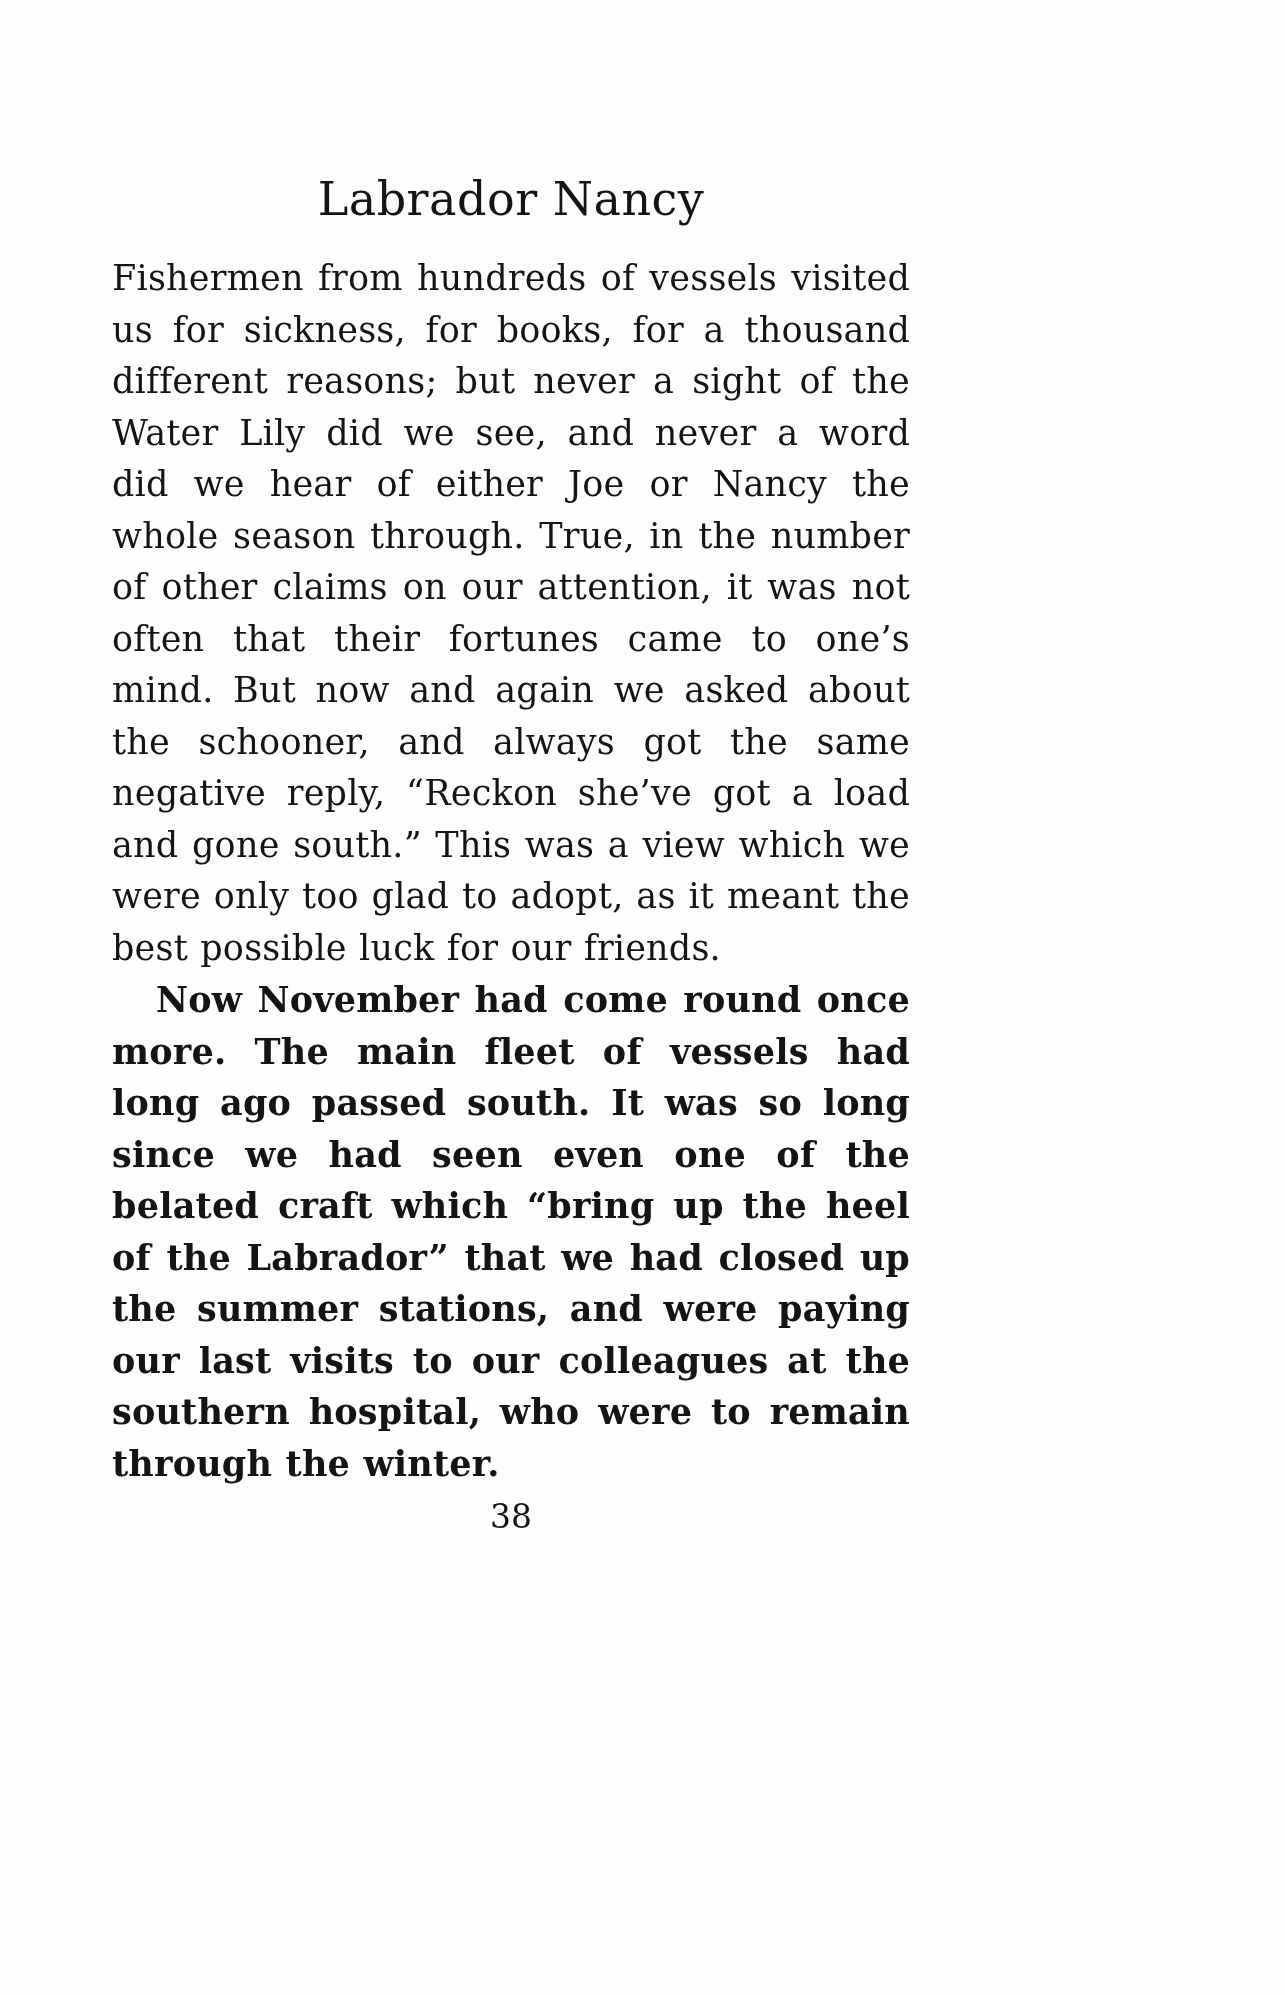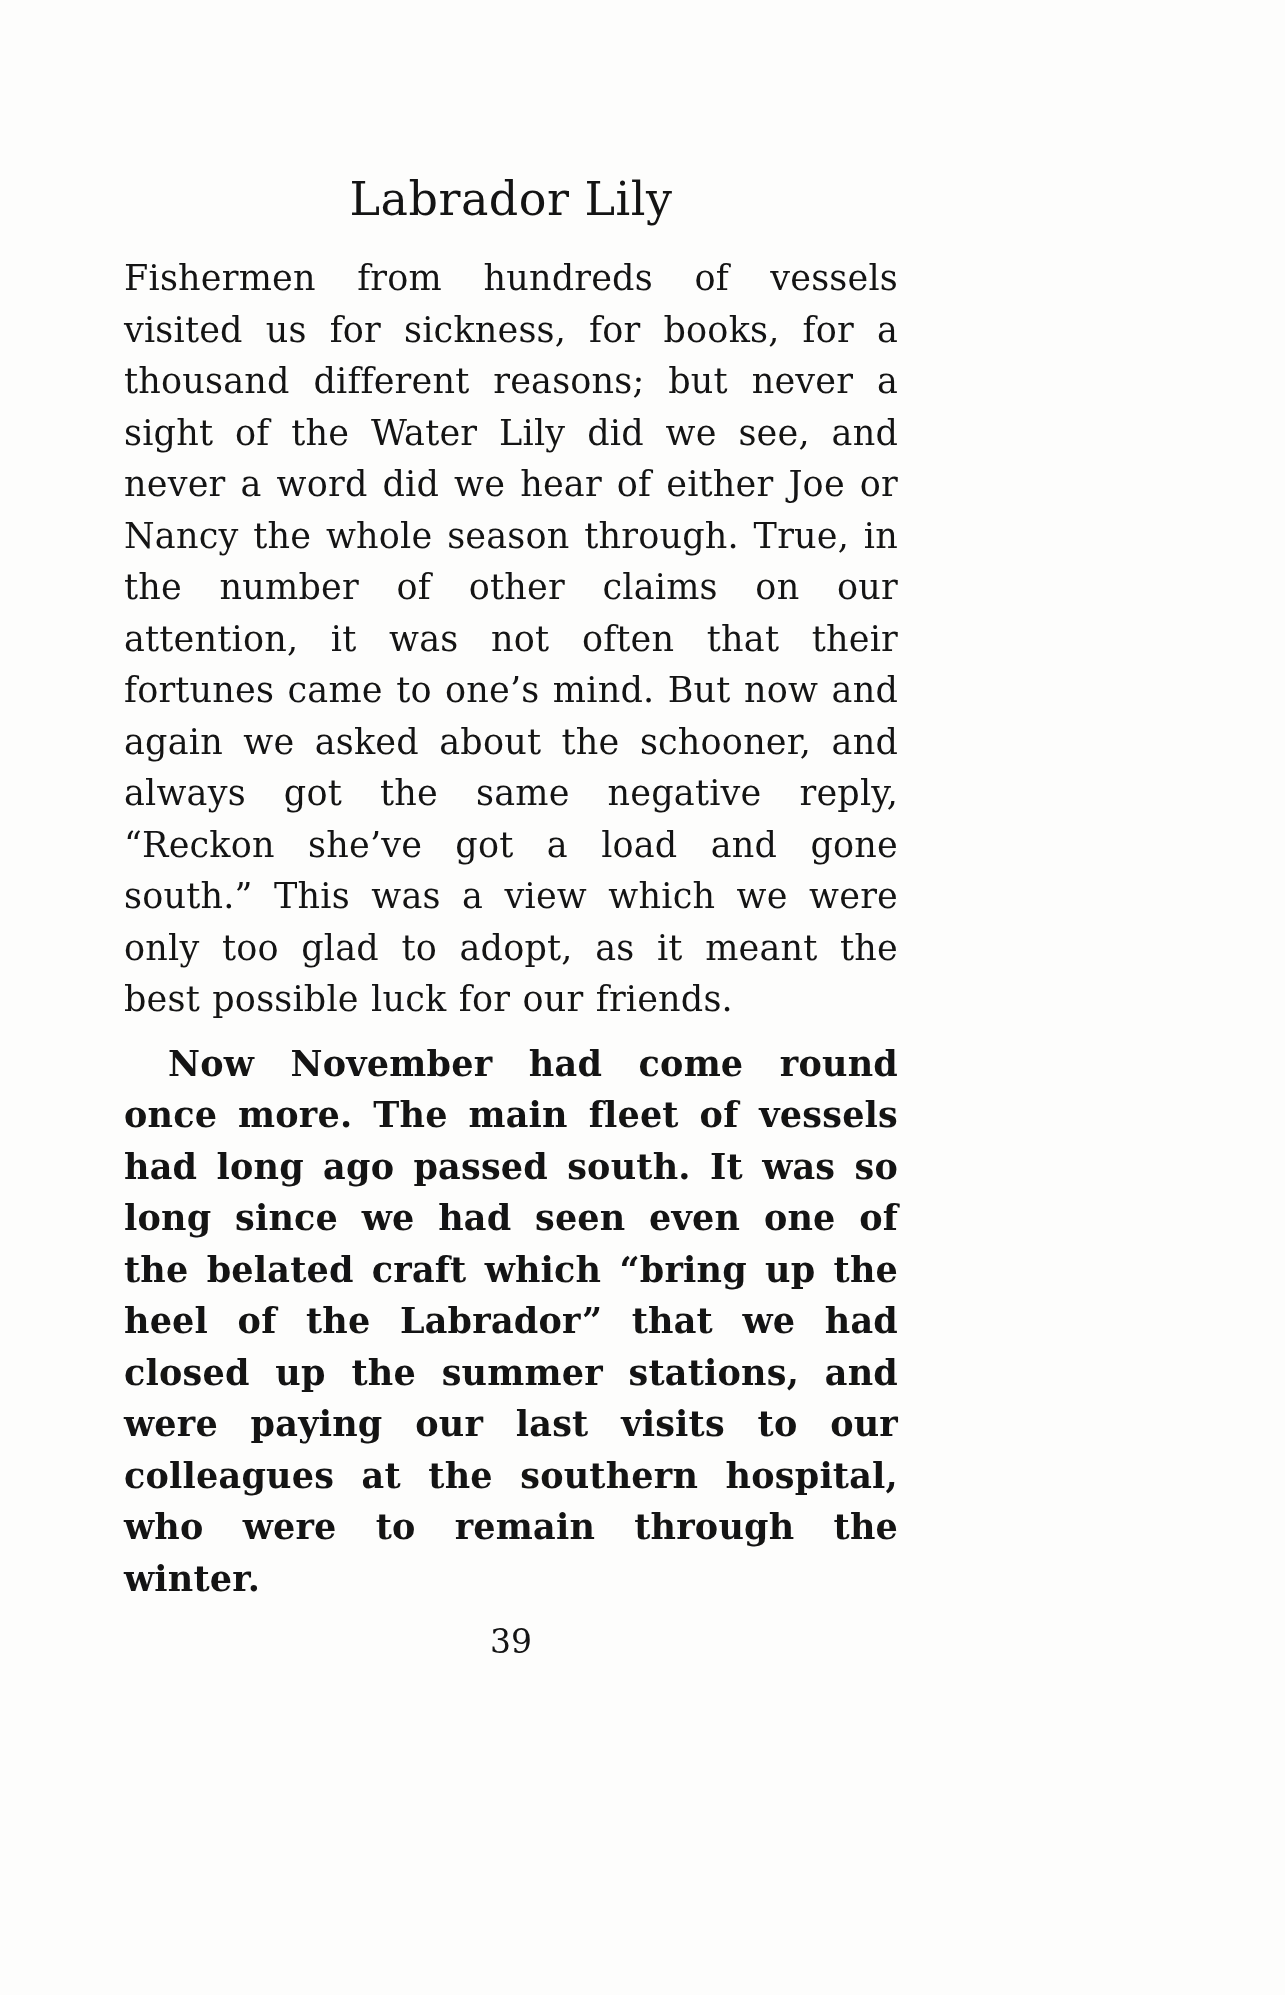--- a/index.html
+++ b/index.html
@@ -25,21 +25,21 @@
   }
   .title {
     margin: 0 0 26px 0;
     font-size: 46px;
     font-weight: normal;
     text-align: center;
     letter-spacing: 0.5px;
     line-height: 1.2;
   }
   .body-text p {
-    margin: 12px;
+    margin: 0;
     font-size: 35px;
     line-height: 51.5px;
     text-align: justify;
     letter-spacing: 0.2px;
     word-spacing: 1px;
   }
   .body-text p.indented {
     text-indent: 44px;
     font-weight: bold;
   }
@@ -51,20 +51,20 @@
     font-size: 33px;
     line-height: 51px;
     text-align: center;
   }
 </style>
 </head>
 <body>
 
 <div class="page">
   <div class="text-block">
-    <h1 class="title">Labrador Lily</h1>
+    <h1 class="title">Labrador Nancy</h1>
     <div class="body-text">
       <p>Fishermen from hundreds of vessels visited us for sickness, for books, for a thousand different reasons; but never a sight of the Water Lily did we see, and never a word did we hear of either Joe or Nancy the whole season through. True, in the number of other claims on our attention, it was not often that their fortunes came to one’s mind. But now and again we asked about the schooner, and always got the same negative reply, “Reckon she’ve got a load and gone south.” This was a view which we were only too glad to adopt, as it meant the best possible luck for our friends.</p>
       <p class="indented">Now November had come round once more. The main fleet of vessels had long ago passed south. It was so long since we had seen even one of the belated craft which “bring up the heel of the Labrador” that we had closed up the summer stations, and were paying our last visits to our colleagues at the southern hospital, who were to remain through the winter.</p>
     </div>
-    <div class="page-number">39</div>
+    <div class="page-number">38</div>
   </div>
 </div>
 
 </body></html>

